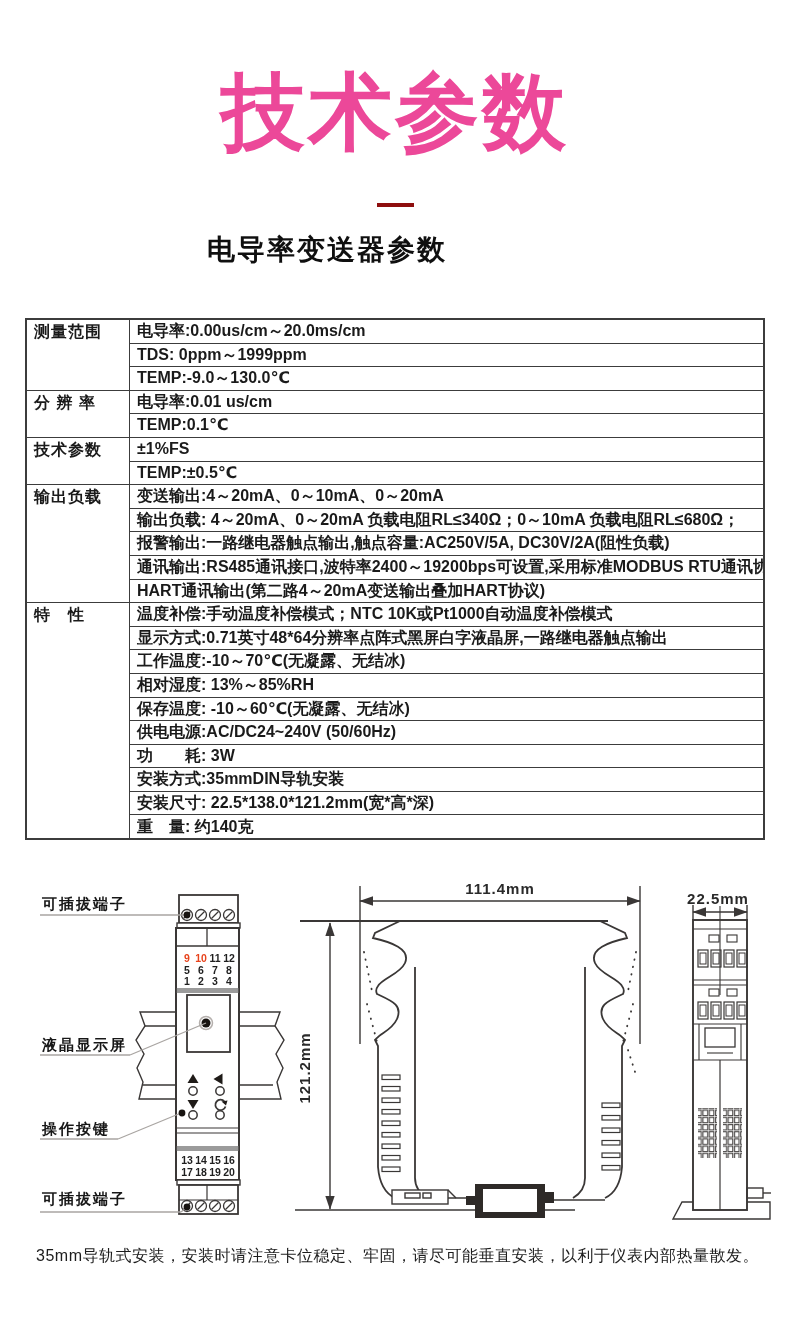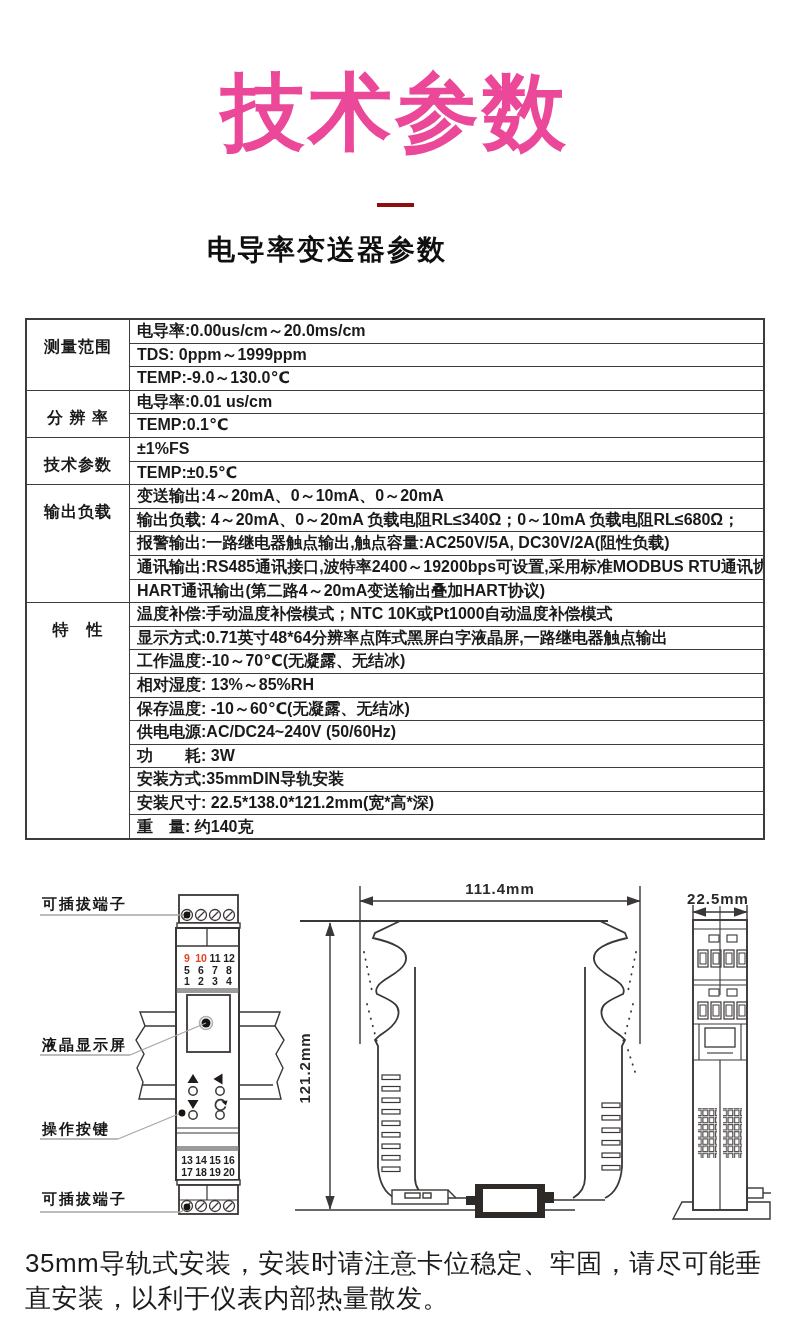--- a/index.html
+++ b/index.html
@@ -24,31 +24,31 @@
     border-collapse:collapse;table-layout:fixed;
     border:2px solid #3c3c3c;
   }
   table.spec td{
     border:1px solid #3c3c3c;
     font-size:16px;font-weight:600;color:#1a1a1a;
     height:22.6px;line-height:1.15;padding:0 7px;
     white-space:nowrap;overflow:hidden;
   }
   table.spec td.lbl{
-    width:88px;text-align:center;vertical-align:top;padding-top:18px;letter-spacing:1px;
+    width:88px;vertical-align:top;padding-top:3px;letter-spacing:1px;
   }
   table.spec td.ctr{}
   svg.dwg{position:absolute;overflow:visible;}
   .tn{font-size:10.5px;font-weight:700;fill:#1f1f1f;text-anchor:middle;}
   .tn.rd{fill:#e8431c;}
   .co{font-size:15px;font-weight:700;fill:#171717;letter-spacing:2px;}
   .dim{font-size:15px;font-weight:600;fill:#2a2a2a;text-anchor:middle;letter-spacing:1px;}
   .footnote{
     position:absolute;top:1246px;left:25px;width:745px;
-    font-size:26px;font-weight:500;color:#1c1c1c;letter-spacing:0.5px;
+    font-size:16px;font-weight:500;color:#1c1c1c;letter-spacing:0.5px;text-align:center;
   }
 </style>
 </head>
 <body>
 
 <div class="page-title">技术参数</div>
 <div class="accent-dash"></div>
 <div class="page-subtitle">电导率变送器参数</div>
 
 <table class="spec">

